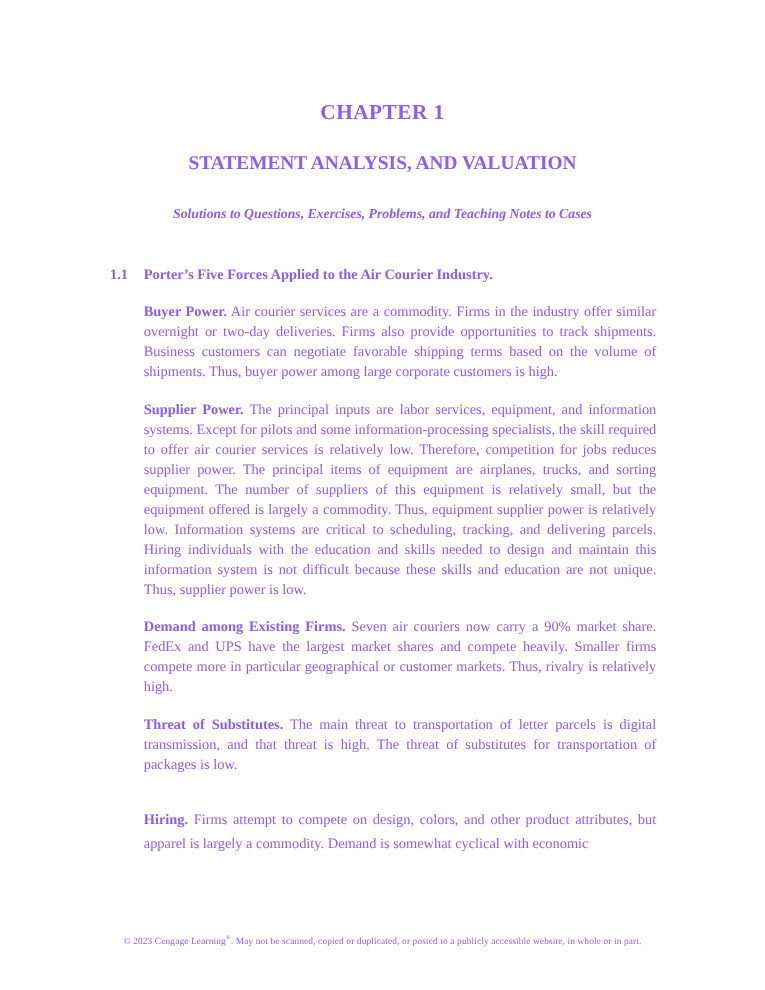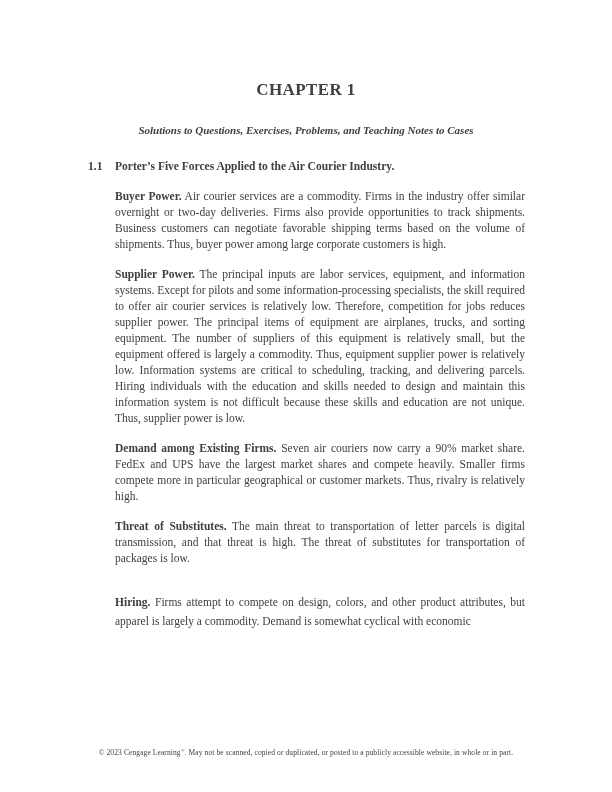--- a/index.html
+++ b/index.html
@@ -6,21 +6,21 @@
     margin: 0;
     padding: 0;
     background: #ffffff;
   }
   .page {
     position: relative;
     width: 612px;
     height: 792px;
     margin: 0 auto;
     background: #ffffff;
-    color: #404040;
+    color: #8b5cf6;
     font-family: "Liberation Serif", "DejaVu Serif", serif;
     overflow: hidden;
     box-sizing: border-box;
   }
   .header {
     text-align: center;
     padding-top: 80px;
   }
   .chapter {
     font-size: 17px;
@@ -38,21 +38,21 @@
     margin-top: 24px;
     font-size: 11px;
     font-weight: bold;
     font-style: italic;
   }
   .content {
     padding: 0 87px 0 88px;
     font-size: 11.5px;
     line-height: 16px;
   }
-  .section { margin-top: 22px; }
+  .section { margin-top: 35px; }
   .section--second { margin-top: 27px; }
   .section-heading {
     display: flex;
     font-weight: bold;
   }
   .section-number { flex: 0 0 27px; }
   .section-title { flex: 1; text-align: justify; }
   .para {
     margin: 14px 0 0 27px;
     text-align: justify;
@@ -83,20 +83,21 @@
   }
 </style>
 </head>
 <body>
 
 <div class="page">
 
   <div class="header">
     <div class="chapter">CHAPTER 1</div>
     <div class="doc-title">
+      <div>STATEMENT ANALYSIS, AND VALUATION</div>
     </div>
     <div class="doc-subtitle">Solutions to Questions, Exercises, Problems, and Teaching Notes to Cases</div>
   </div>
 
   <div class="content">
 
     <div class="section">
       <div class="section-heading">
         <span class="section-number">1.1</span>
         <span class="section-title">Porter’s Five Forces Applied to the Air Courier Industry.</span>

